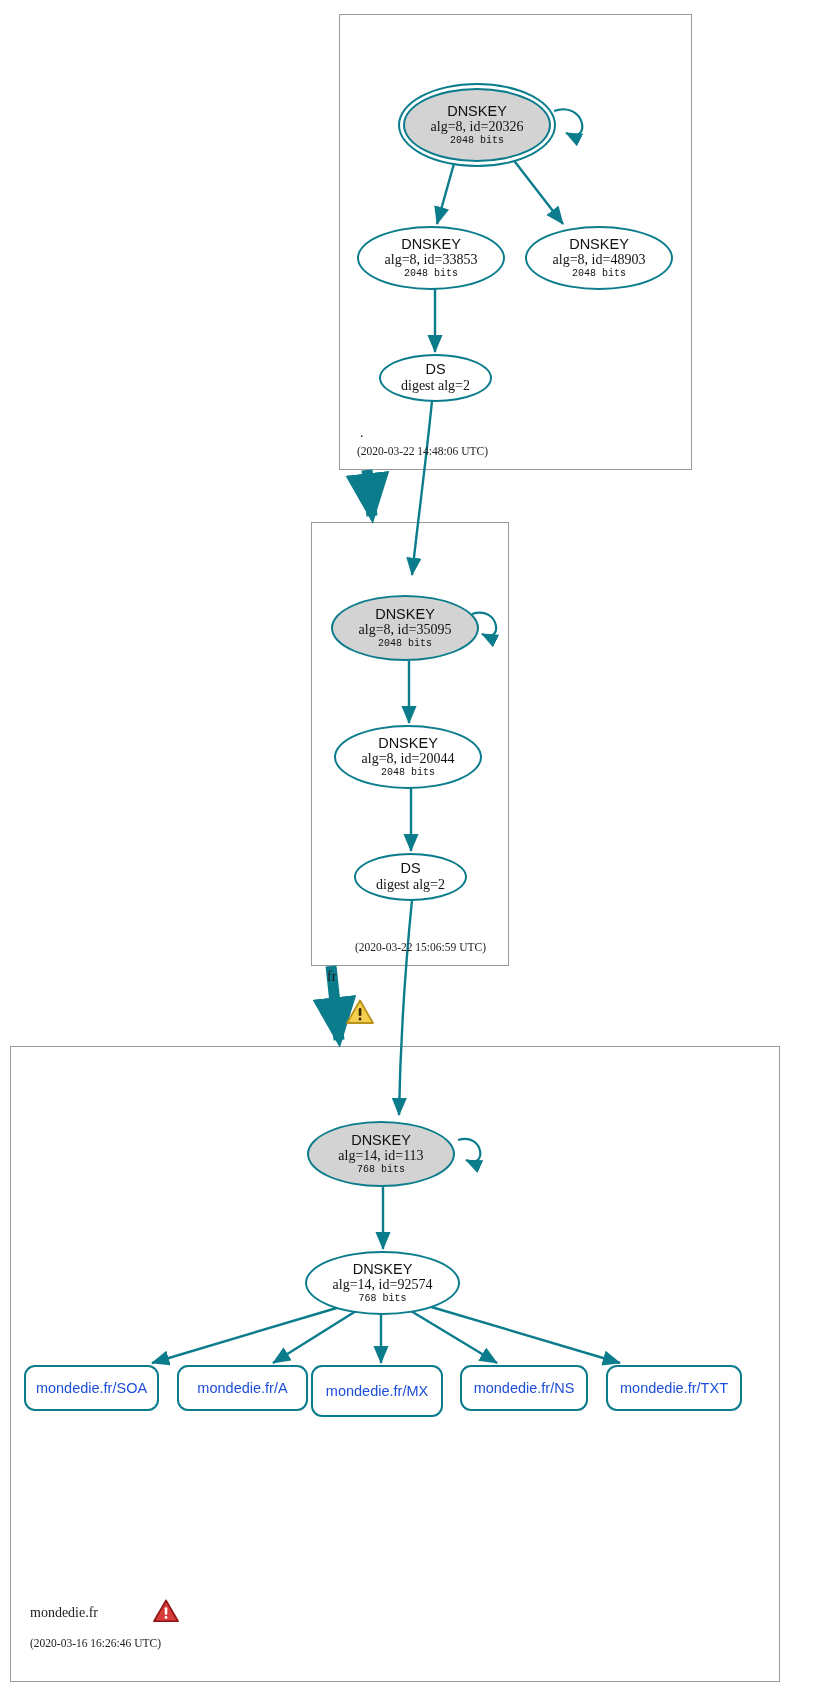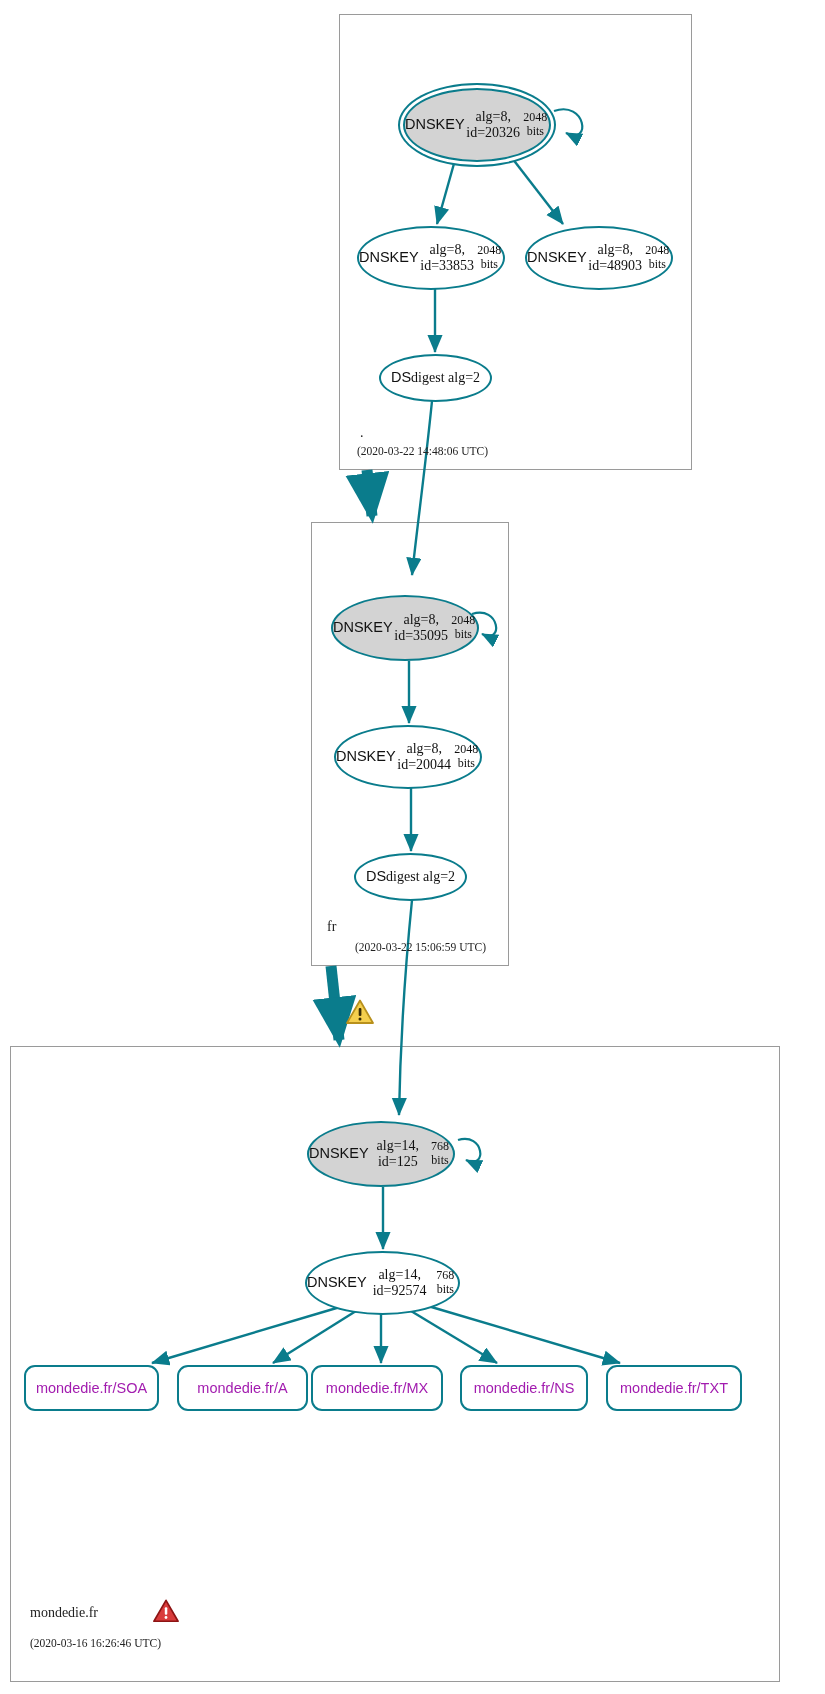--- a/index.html
+++ b/index.html
@@ -9,33 +9,33 @@
   #stage{position:absolute;left:0;top:0;width:825px;height:1694px;}
 
   svg.layer{position:absolute;left:0;top:0;width:825px;height:1694px;overflow:visible;}
 
   .zonebox{position:absolute;border:1px solid #9a9a9a;background:transparent;box-sizing:border-box;}
 
   .zonelabel{position:absolute;font-family:"Liberation Serif",serif;color:#222;white-space:nowrap;}
   .zonelabel.name{font-size:14px;}
   .zonelabel.ts{font-size:11.5px;}
 
-  .node{position:absolute;box-sizing:border-box;display:flex;flex-direction:row;
+  .node{position:absolute;box-sizing:border-box;display:flex;flex-direction:column;
         align-items:center;justify-content:center;text-align:center;}
 
   .ell{border:2px solid #0a7c8c;border-radius:50%;background:#ffffff;}
   .ell.gray{background:#d3d3d3;}
   .ell.dbl{box-shadow:0 0 0 3px #ffffff, 0 0 0 5px #0a7c8c;}
 
   .rrect{border:2px solid #0a7c8c;border-radius:11px;background:#ffffff;}
 
   .t1{font-family:"Liberation Sans",sans-serif;font-size:14.5px;color:#111;line-height:1.05;}
   .t2{font-family:"Liberation Serif",serif;font-size:14px;color:#111;line-height:1.15;}
-  .t3{font-family:Liberation Serif, serif;font-size:12px;color:#111;line-height:1.15;}
-  .rrlabel{font-family:"Liberation Sans",sans-serif;font-size:14.5px;color:#a21caf;}
+  .t3{font-family:Liberation Mono, monospace;font-size:10px;color:#111;line-height:1.15;}
+  .rrlabel{font-family:"Liberation Sans",sans-serif;font-size:14.5px;color:#1d4ed8;}
 
   .warnicon{position:absolute;}
 </style>
 </head>
 <body>
 
 <div id="stage">
 
   <div class="zonebox" style="left:339px;top:14px;width:353px;height:456px;"></div>
 
@@ -128,48 +128,48 @@
     <div class="t1">DNSKEY</div>
     <div class="t2">alg=8, id=20044</div>
     <div class="t3">2048 bits</div>
   </div>
 
   <div class="node ell" style="left:354px;top:853px;width:113px;height:48px;">
     <div class="t1">DS</div>
     <div class="t2">digest alg=2</div>
   </div>
 
-  <div class="zonelabel name" style="left:327px;top:919px;">fr</div>
+  <div class="zonelabel name" style="left:327px;top:969px;">fr</div>
   <div class="zonelabel ts" style="left:327px;top:941px;padding-left:28px;">(2020-03-22 15:06:59 UTC)</div>
 
   <svg class="warnicon" style="left:345px;top:998px;" width="30" height="28" viewBox="0 0 30 28">
     <path d="M15,2.5 L28,25 L2,25 Z" fill="#f5cf4e" stroke="#b8901c" stroke-width="1.8" stroke-linejoin="round"></path>
     <rect x="13.7" y="10" width="2.7" height="8" rx="1.1" fill="#3a2c05"></rect>
     <circle cx="15" cy="21" r="1.5" fill="#3a2c05"></circle>
   </svg>
 
   <div class="node ell gray" style="left:307px;top:1121px;width:148px;height:66px;">
     <div class="t1">DNSKEY</div>
-    <div class="t2">alg=14, id=125</div>
+    <div class="t2">alg=14, id=113</div>
     <div class="t3">768 bits</div>
   </div>
 
   <div class="node ell" style="left:305px;top:1251px;width:155px;height:64px;">
     <div class="t1">DNSKEY</div>
     <div class="t2">alg=14, id=92574</div>
     <div class="t3">768 bits</div>
   </div>
 
   <div class="node rrect" style="left:24px;top:1365px;width:135px;height:46px;">
     <div class="rrlabel">mondedie.fr/SOA</div>
   </div>
   <div class="node rrect" style="left:177px;top:1365px;width:131px;height:46px;">
     <div class="rrlabel">mondedie.fr/A</div>
   </div>
-  <div class="node rrect" style="left:311px;top:1365px;width:132px;height:46px;">
+  <div class="node rrect" style="left:311px;top:1365px;width:132px;height:52px;">
     <div class="rrlabel">mondedie.fr/MX</div>
   </div>
   <div class="node rrect" style="left:460px;top:1365px;width:128px;height:46px;">
     <div class="rrlabel">mondedie.fr/NS</div>
   </div>
   <div class="node rrect" style="left:606px;top:1365px;width:136px;height:46px;">
     <div class="rrlabel">mondedie.fr/TXT</div>
   </div>
 
   <div class="zonelabel name" style="left:30px;top:1605px;">mondedie.fr</div>

